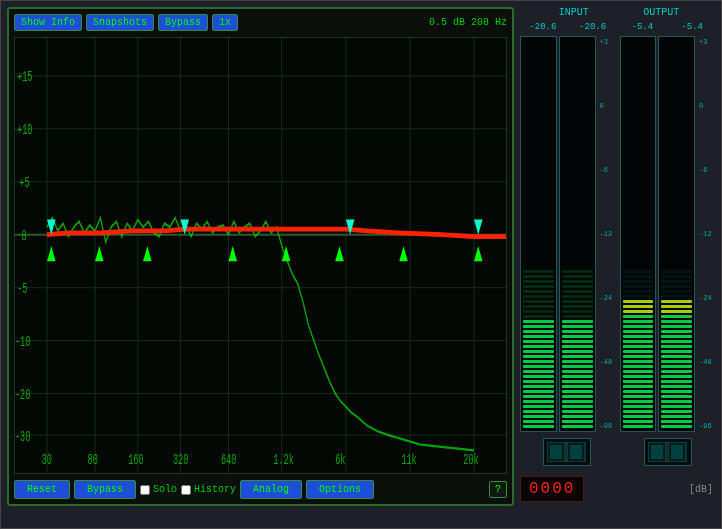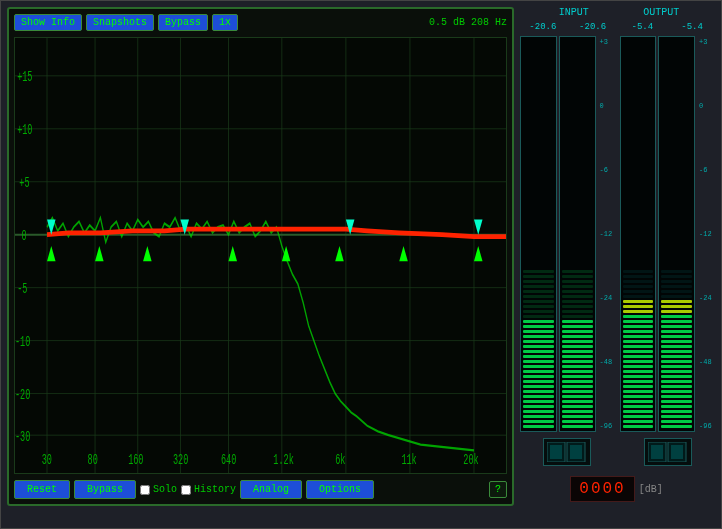--- a/index.html
+++ b/index.html
@@ -460,20 +460,20 @@
         <div style="background:#050d0d; border:1px solid #1a5a5a; width:48px; height:28px; display:flex; align-items:center; justify-content:center;">
           <svg width="40" height="20">
             <rect x="0" y="0" width="18" height="20" fill="#011a1a" stroke="#1a5a5a" stroke-width="1"></rect>
             <rect x="20" y="0" width="18" height="20" fill="#011a1a" stroke="#1a5a5a" stroke-width="1"></rect>
             <rect x="3" y="3" width="12" height="14" fill="#006666" opacity="0.5"></rect>
             <rect x="23" y="3" width="12" height="14" fill="#006666" opacity="0.5"></rect>
           </svg>
         </div>
       </div>
 
-      <div style="display:flex; align-items:center; justify-content:center; gap:4px;">
+      <div style="display:flex; align-items:center; justify-content:space-between; gap:4px;">
         <div class="digital-display">0000</div>
         <span class="db-label">[dB]</span>
       </div>
     </div>
   </div>
 
 </div>
 
 </body></html>

